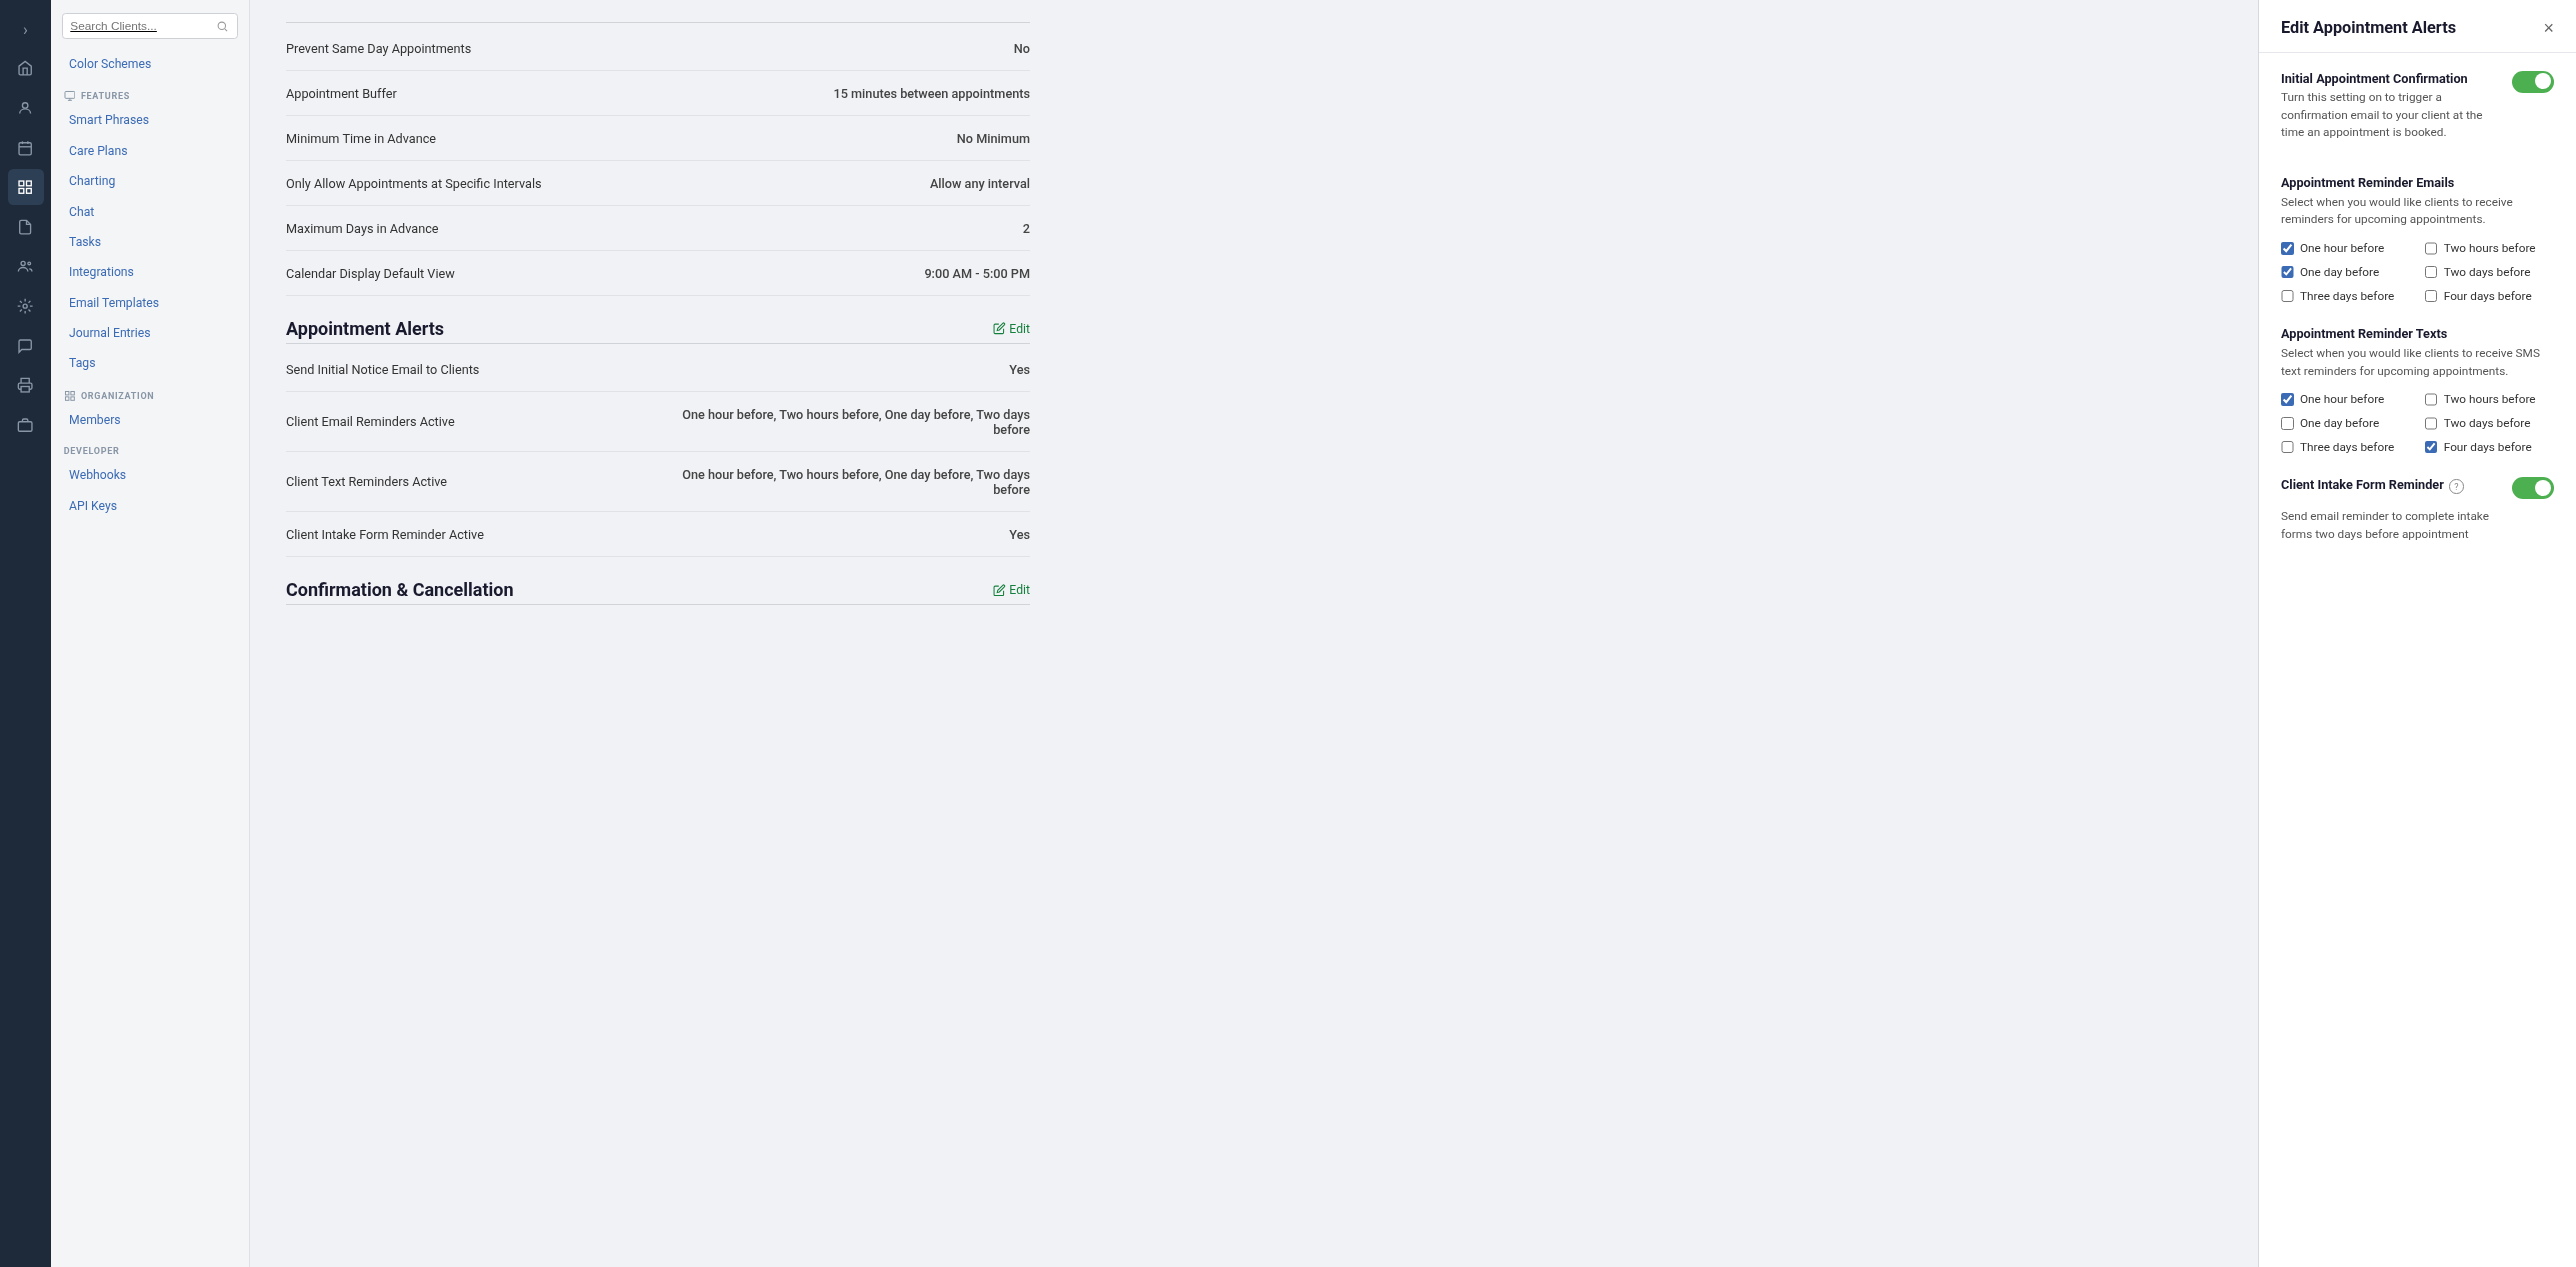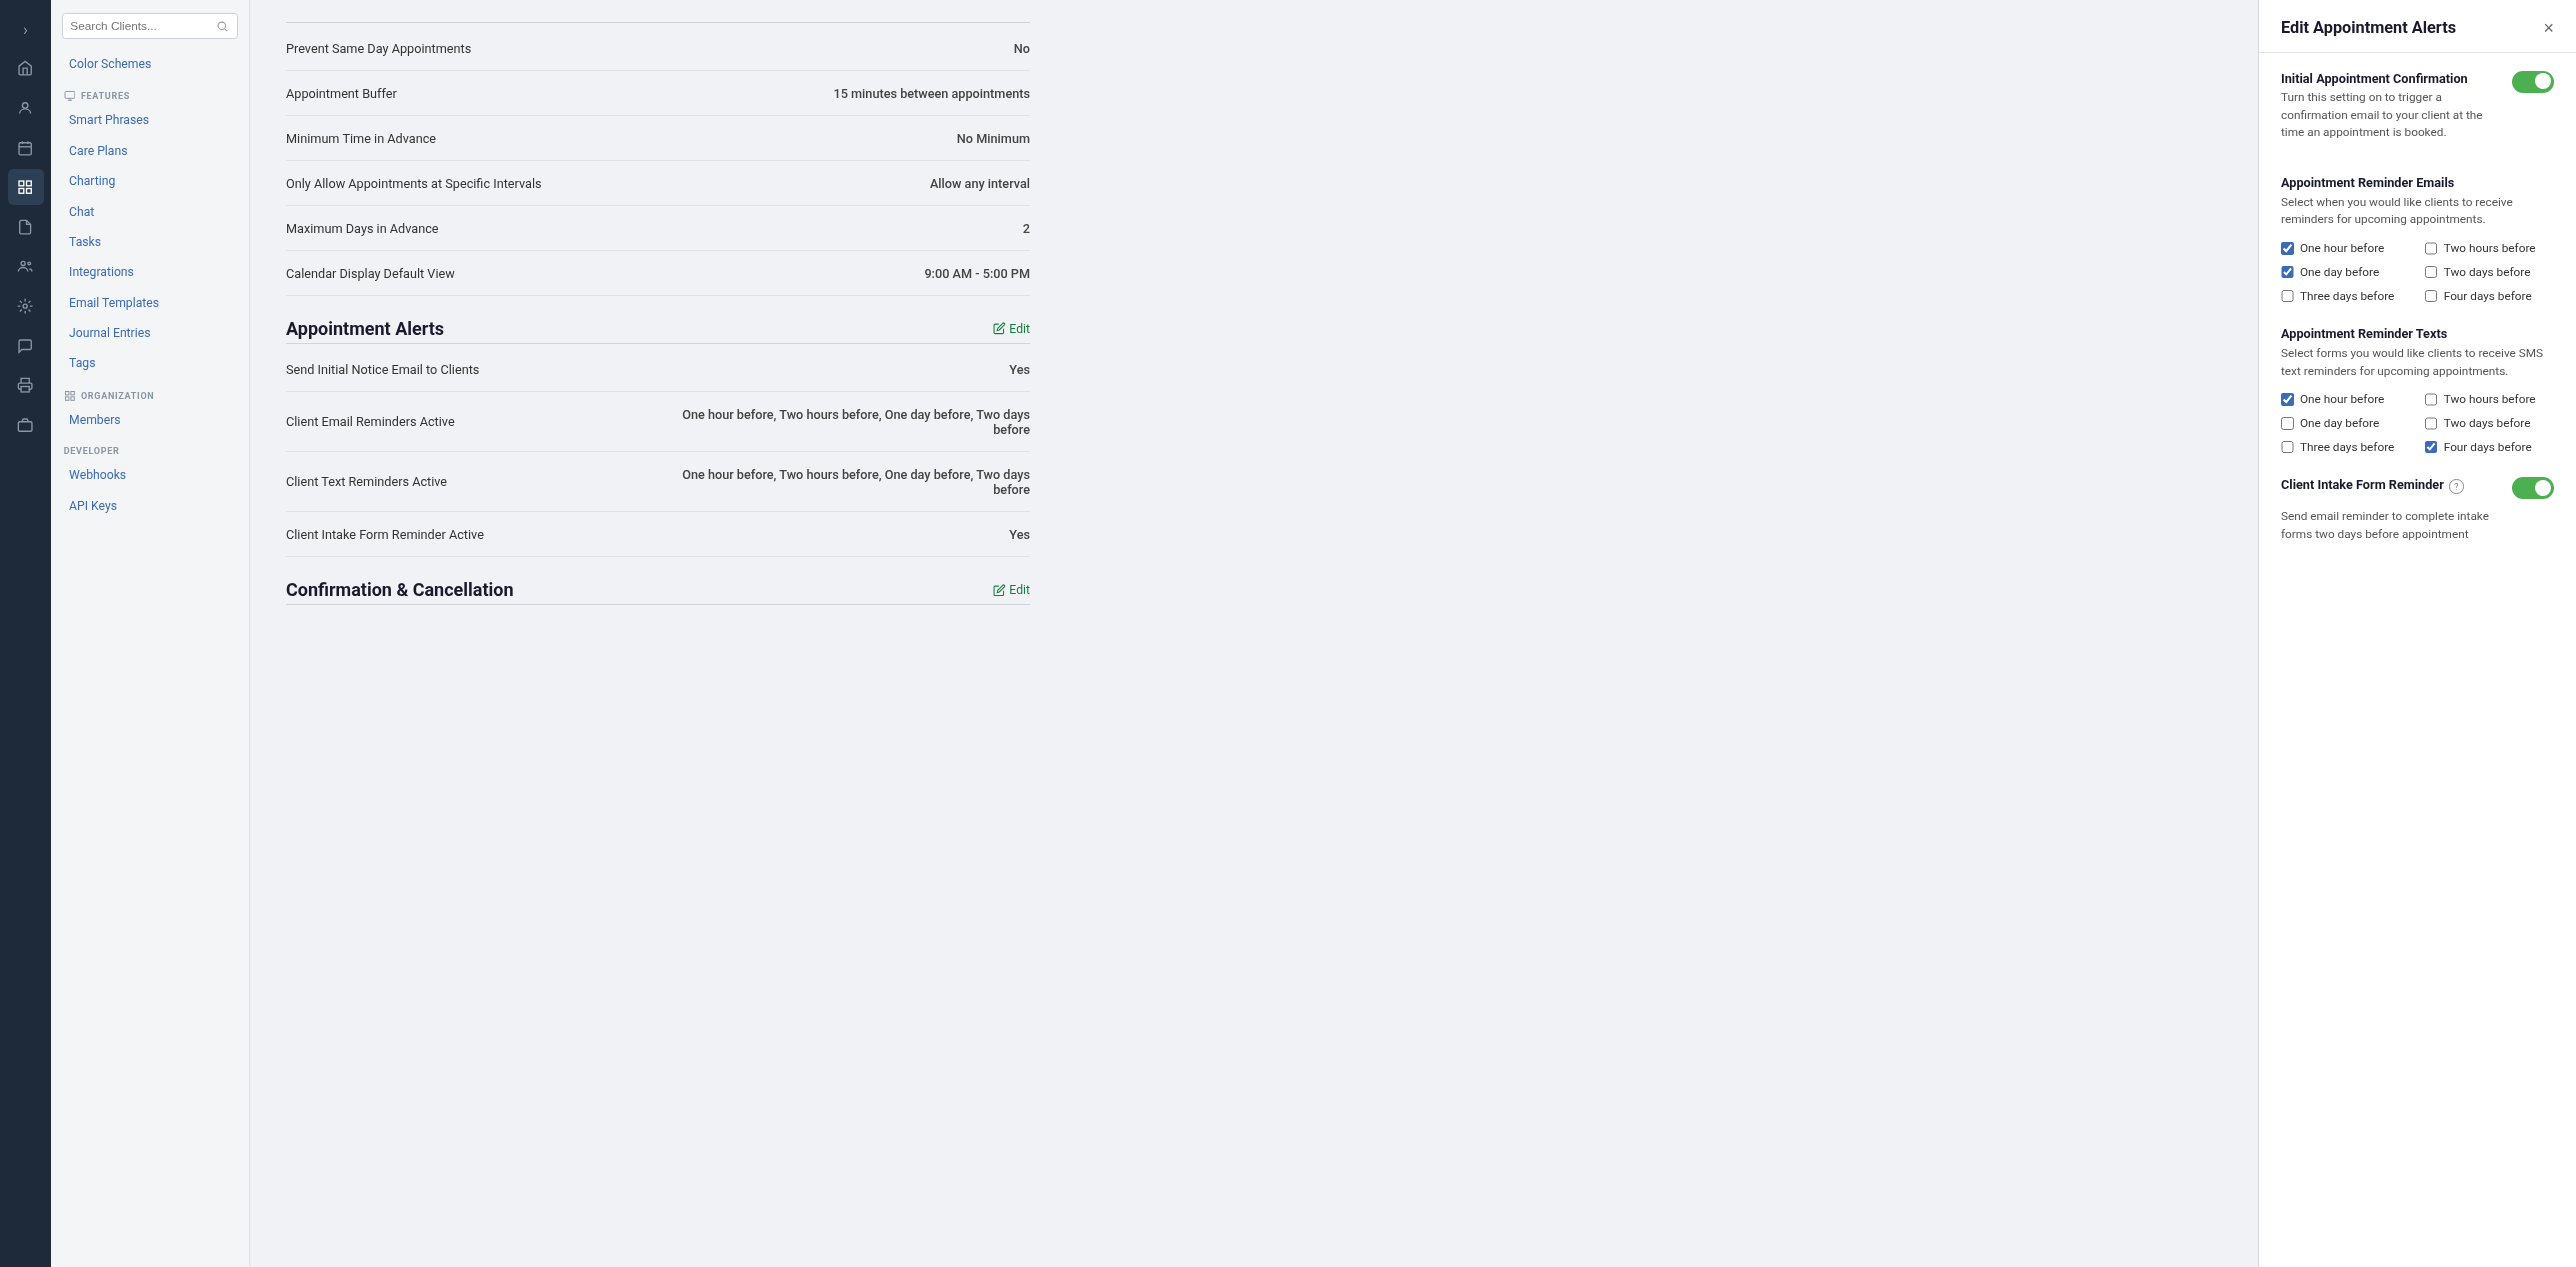--- a/index.html
+++ b/index.html
@@ -54,20 +54,21 @@
       border: 0.9px solid #cdd0d5;
       border-radius: 3.6px;
       padding: 5.4px 7.3px;
       font-size: 11.8px;
       color: #555;
       background: #fff;
       outline: none;
     }
     .sidebar-search-wrap {
       position: relative;
+      text-decoration: underline;
     }
 
     .sidebar-section-label {
       font-size: 9px;
       font-weight: 700;
       letter-spacing: 0.08em;
       color: #8896a5;
       padding: 11px 12.7px 3.6px;
       display: flex;
       align-items: center;
@@ -592,21 +593,21 @@
         </label>
         <label class="checkbox-item">
           <input type="checkbox" style="">
           <span>Four days before</span>
         </label>
       </div>
     </div>
 
     <div class="panel-section">
       <div class="panel-section-title">Appointment Reminder Texts</div>
-      <div class="panel-section-desc">Select forms you would like clients to receive SMS text reminders for upcoming appointments.</div>
+      <div class="panel-section-desc">Select when you would like clients to receive SMS text reminders for upcoming appointments.</div>
       <div class="checkbox-grid">
         <label class="checkbox-item">
           <input type="checkbox" checked="" style="">
           <span>One hour before</span>
         </label>
         <label class="checkbox-item">
           <input type="checkbox" style="">
           <span>Two hours before</span>
         </label>
         <label class="checkbox-item">

